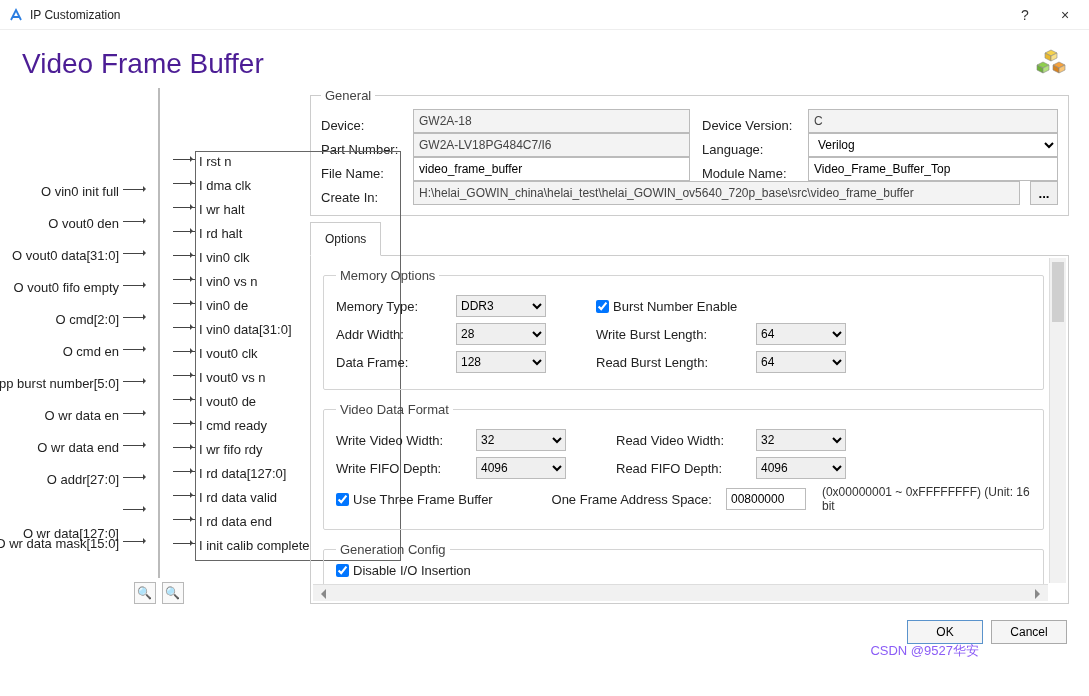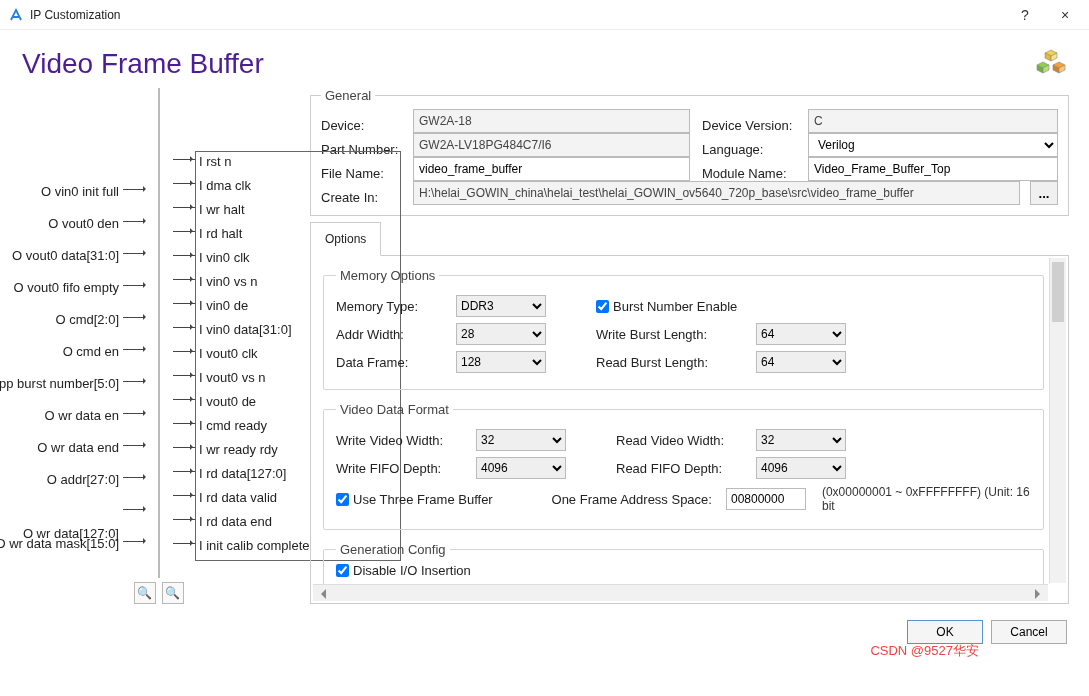--- a/index.html
+++ b/index.html
@@ -49,21 +49,21 @@
 .ck { display: flex; align-items: center; gap: 4px; }
 .ck input { margin: 0; }
 .hint { font-size: 12px; color: #333; margin-left: 6px; }
 .vscroll { position: absolute; right: 2px; top: 2px; bottom: 20px; width: 17px; background: #f1f1f1; border-left: 1px solid #ddd; }
 .vscroll .thumb { position: absolute; top: 4px; left: 2px; right: 2px; height: 60px; background: #cfcfcf; }
 .hscroll { position: absolute; left: 2px; right: 20px; bottom: 2px; height: 17px; background: #f1f1f1; border-top: 1px solid #ddd; }
 .hscroll .tri { position: absolute; top: 4px; width: 0; height: 0; border: 5px solid transparent; }
 .footer { display: flex; justify-content: flex-end; gap: 8px; padding: 8px 22px 10px 0; }
 .btn { width: 76px; height: 24px; border: 1px solid #aaa; background: #f5f5f5; font-size: 12px; }
 .btn.primary { border: 1.5px solid #5a93cc; }
-.watermark { position: absolute; right: 110px; bottom: 36px; color: #ef4444; font-size: 13px; pointer-events: none; }
+.watermark { position: absolute; right: 110px; bottom: 36px; color: #8b5cf6; font-size: 13px; pointer-events: none; }
 </style>
 </head>
 <body>
 
 <div class="titlebar">
   <svg class="win-icon" viewBox="0 0 16 16">
       <path d="M3 13 L8 3 L13 13 M4 10 L12 10" stroke="#2a7de1" stroke-width="1.8" fill="none"></path>
     </svg>
   <span class="title">IP Customization</span>
   <span class="ctrl">?</span>
@@ -109,21 +109,21 @@
         <div class="port-l" style="top: 233px;">I vin0 data[31:0]</div>
         <div class="arrow-l" style="top: 262px;"></div>
         <div class="port-l" style="top: 257px;">I vout0 clk</div>
         <div class="arrow-l" style="top: 286px;"></div>
         <div class="port-l" style="top: 281px;">I vout0 vs n</div>
         <div class="arrow-l" style="top: 310px;"></div>
         <div class="port-l" style="top: 305px;">I vout0 de</div>
         <div class="arrow-l" style="top: 334px;"></div>
         <div class="port-l" style="top: 329px;">I cmd ready</div>
         <div class="arrow-l" style="top: 358px;"></div>
-        <div class="port-l" style="top: 353px;">I wr ready rdy</div>
+        <div class="port-l" style="top: 353px;">I wr fifo rdy</div>
         <div class="arrow-l" style="top: 382px;"></div>
         <div class="port-l" style="top: 377px;">I rd data[127:0]</div>
         <div class="arrow-l" style="top: 406px;"></div>
         <div class="port-l" style="top: 401px;">I rd data valid</div>
         <div class="arrow-l" style="top: 430px;"></div>
         <div class="port-l" style="top: 425px;">I rd data end</div>
         <div class="arrow-l" style="top: 454px;"></div>
         <div class="port-l" style="top: 449px;">I init calib complete</div>
         <div class="arrow-r" style="top: 100px;"></div>
         <div class="port-r" style="top: 95px;">O vin0 init full</div>

